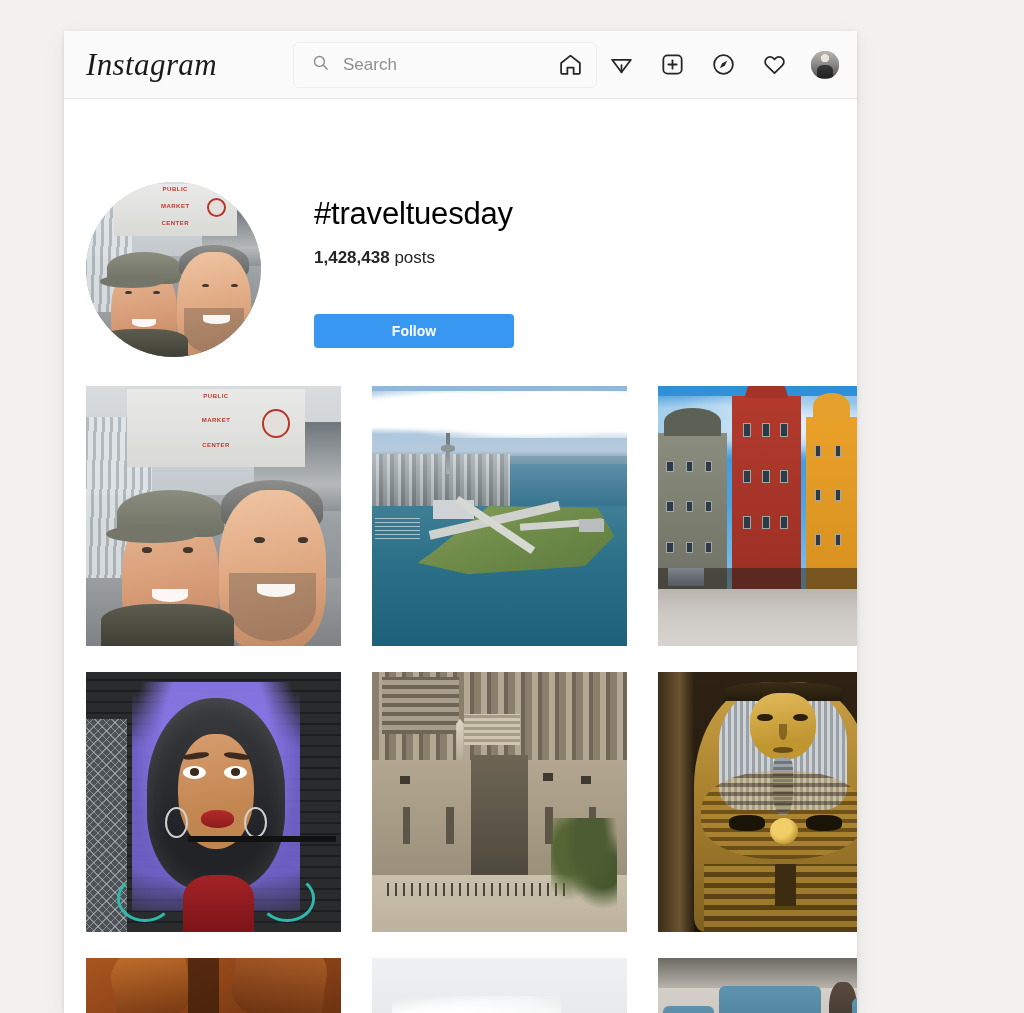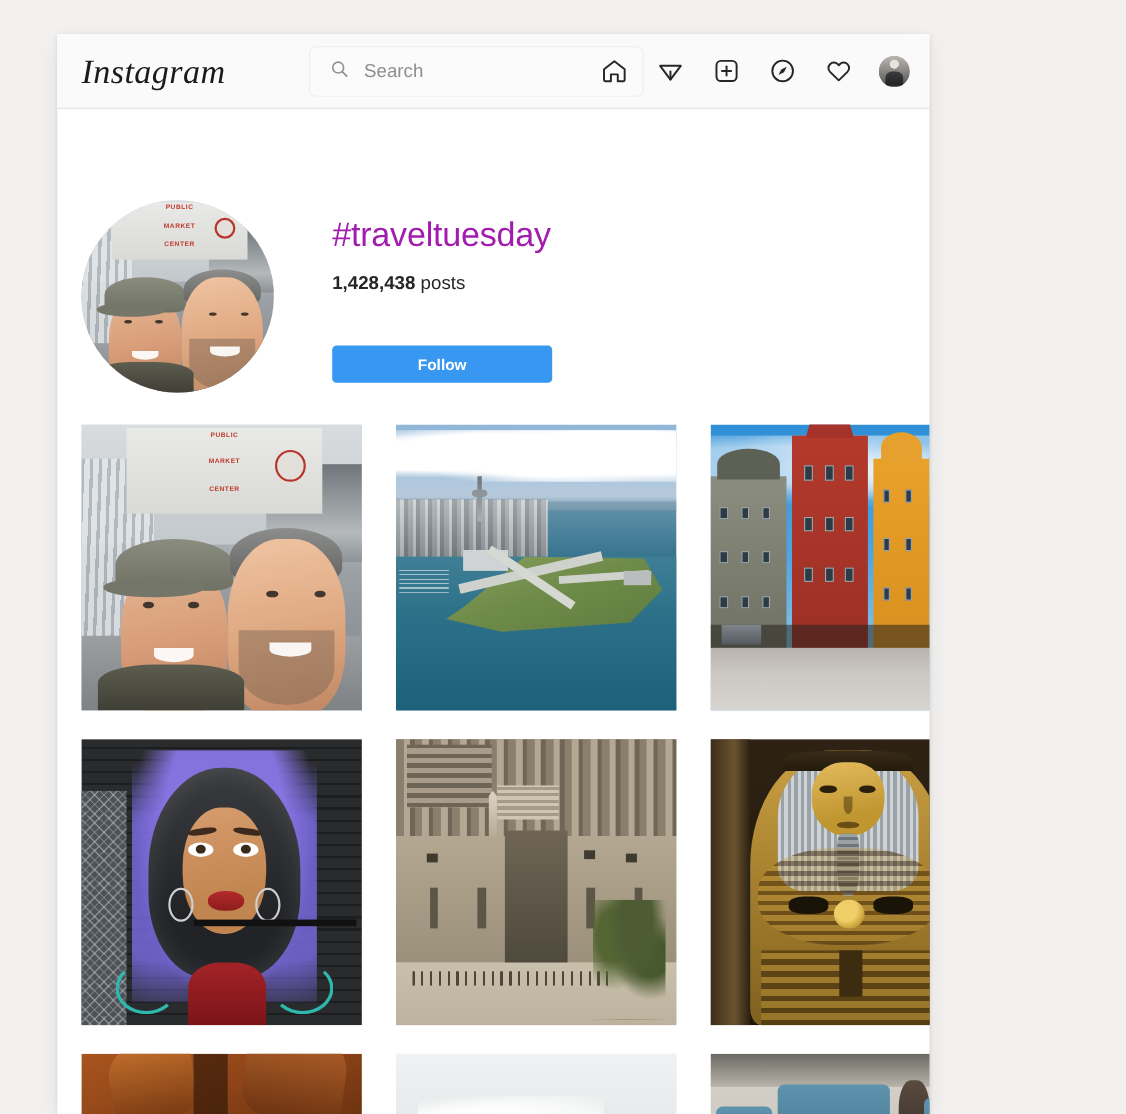--- a/index.html
+++ b/index.html
@@ -13,21 +13,21 @@
 
   body {
     background: #f2f1ef;
     font-family: "Liberation Sans", sans-serif;
     -webkit-font-smoothing: antialiased;
   }
 
   
   .app-card {
     position: absolute;
-    left: 52px;
+    left: 64px;
     top: 31px;
     width: 793px;
     height: 982px;
     background: #ffffff;
     box-shadow: 0 1px 4px rgba(0,0,0,0.10), 0 6px 22px rgba(0,0,0,0.06);
     overflow: hidden;
   }
 
   
   .ig-header {
@@ -217,21 +217,21 @@
   }
 
   .profile-meta {
     position: absolute;
     left: 250px;
     top: 98px;
   }
   .hashtag-title {
     font-size: 31px;
     font-weight: 300;
-    color: #a21caf;
+    color: #000000;
     letter-spacing: -0.2px;
     line-height: 1.1;
   }
   .post-count {
     margin-top: 17px;
     font-size: 17px;
     color: #262626;
   }
   .post-count .count { font-weight: 700; text-align: center; }
 

